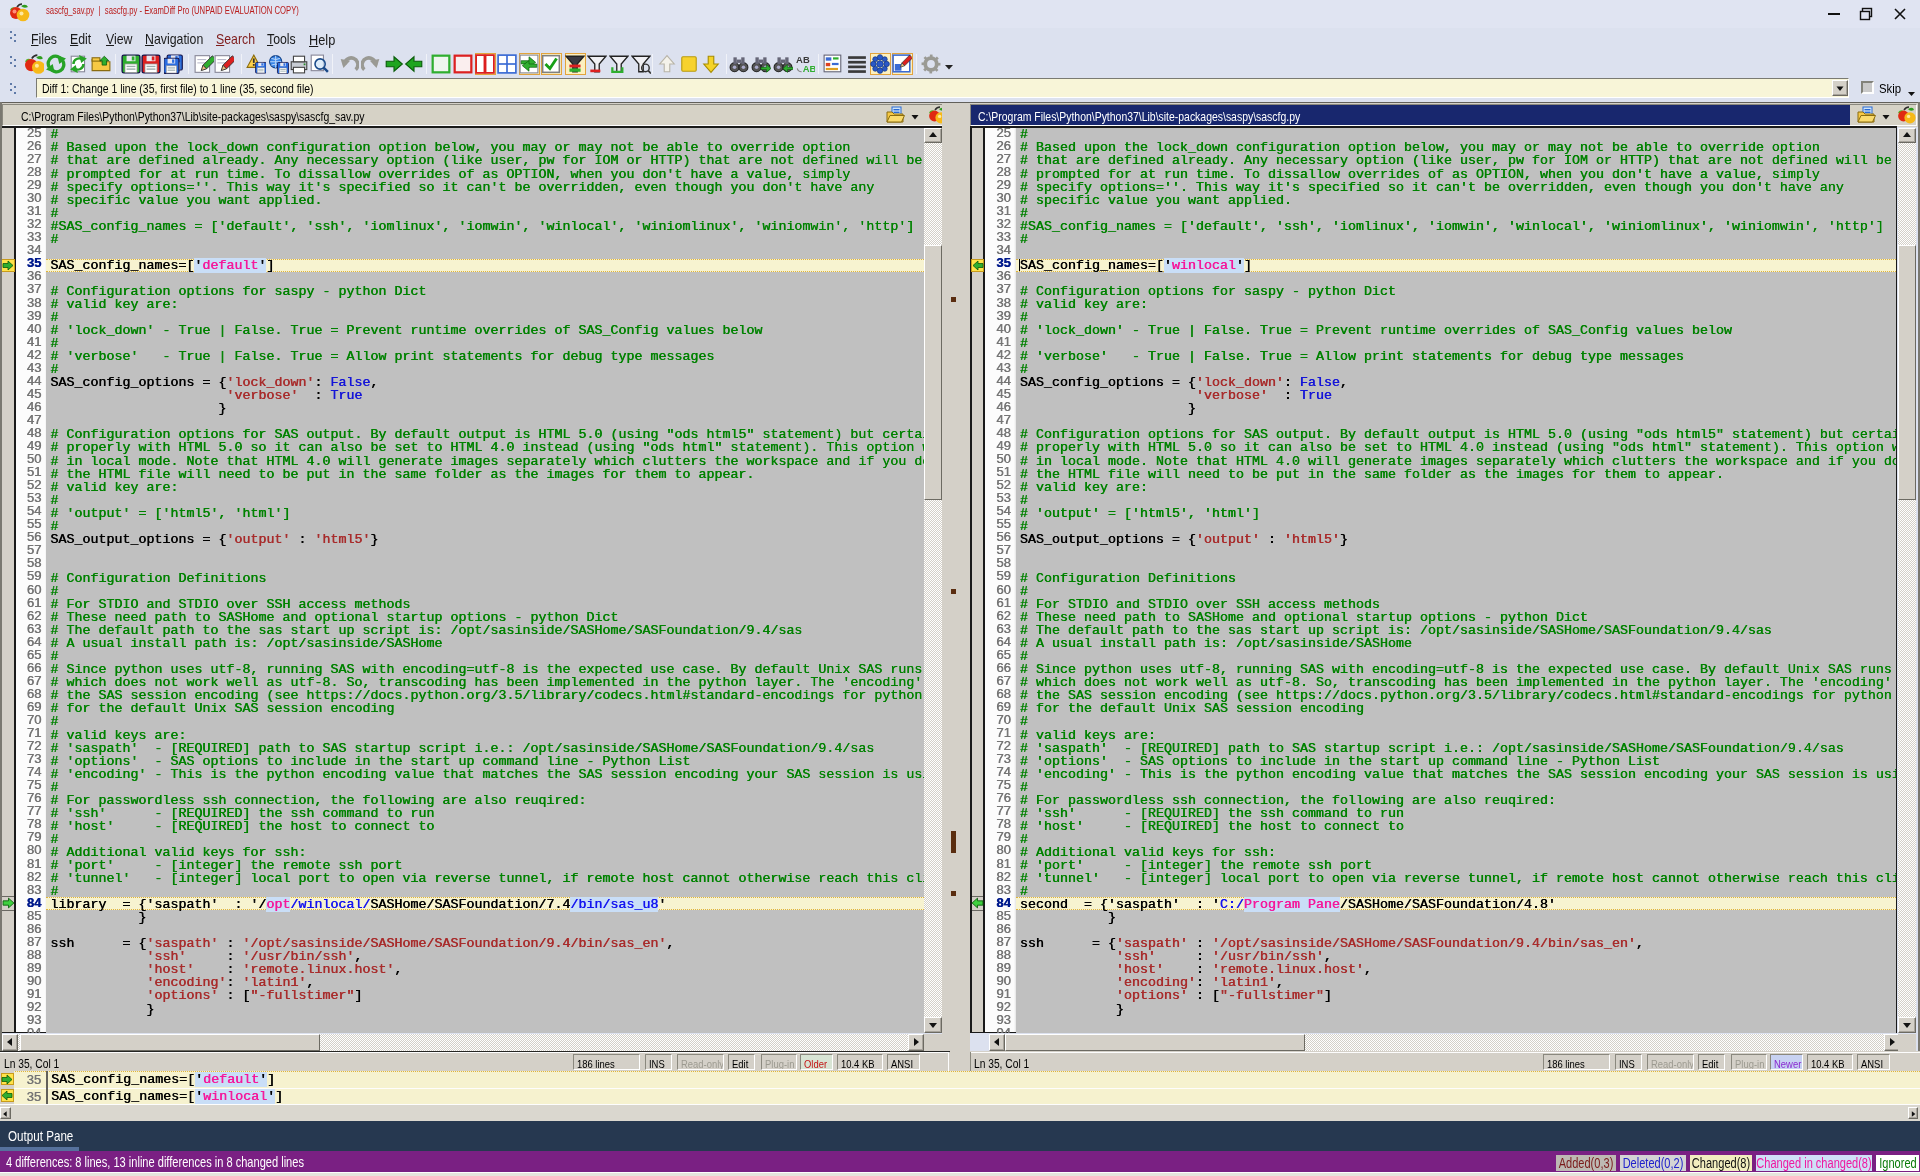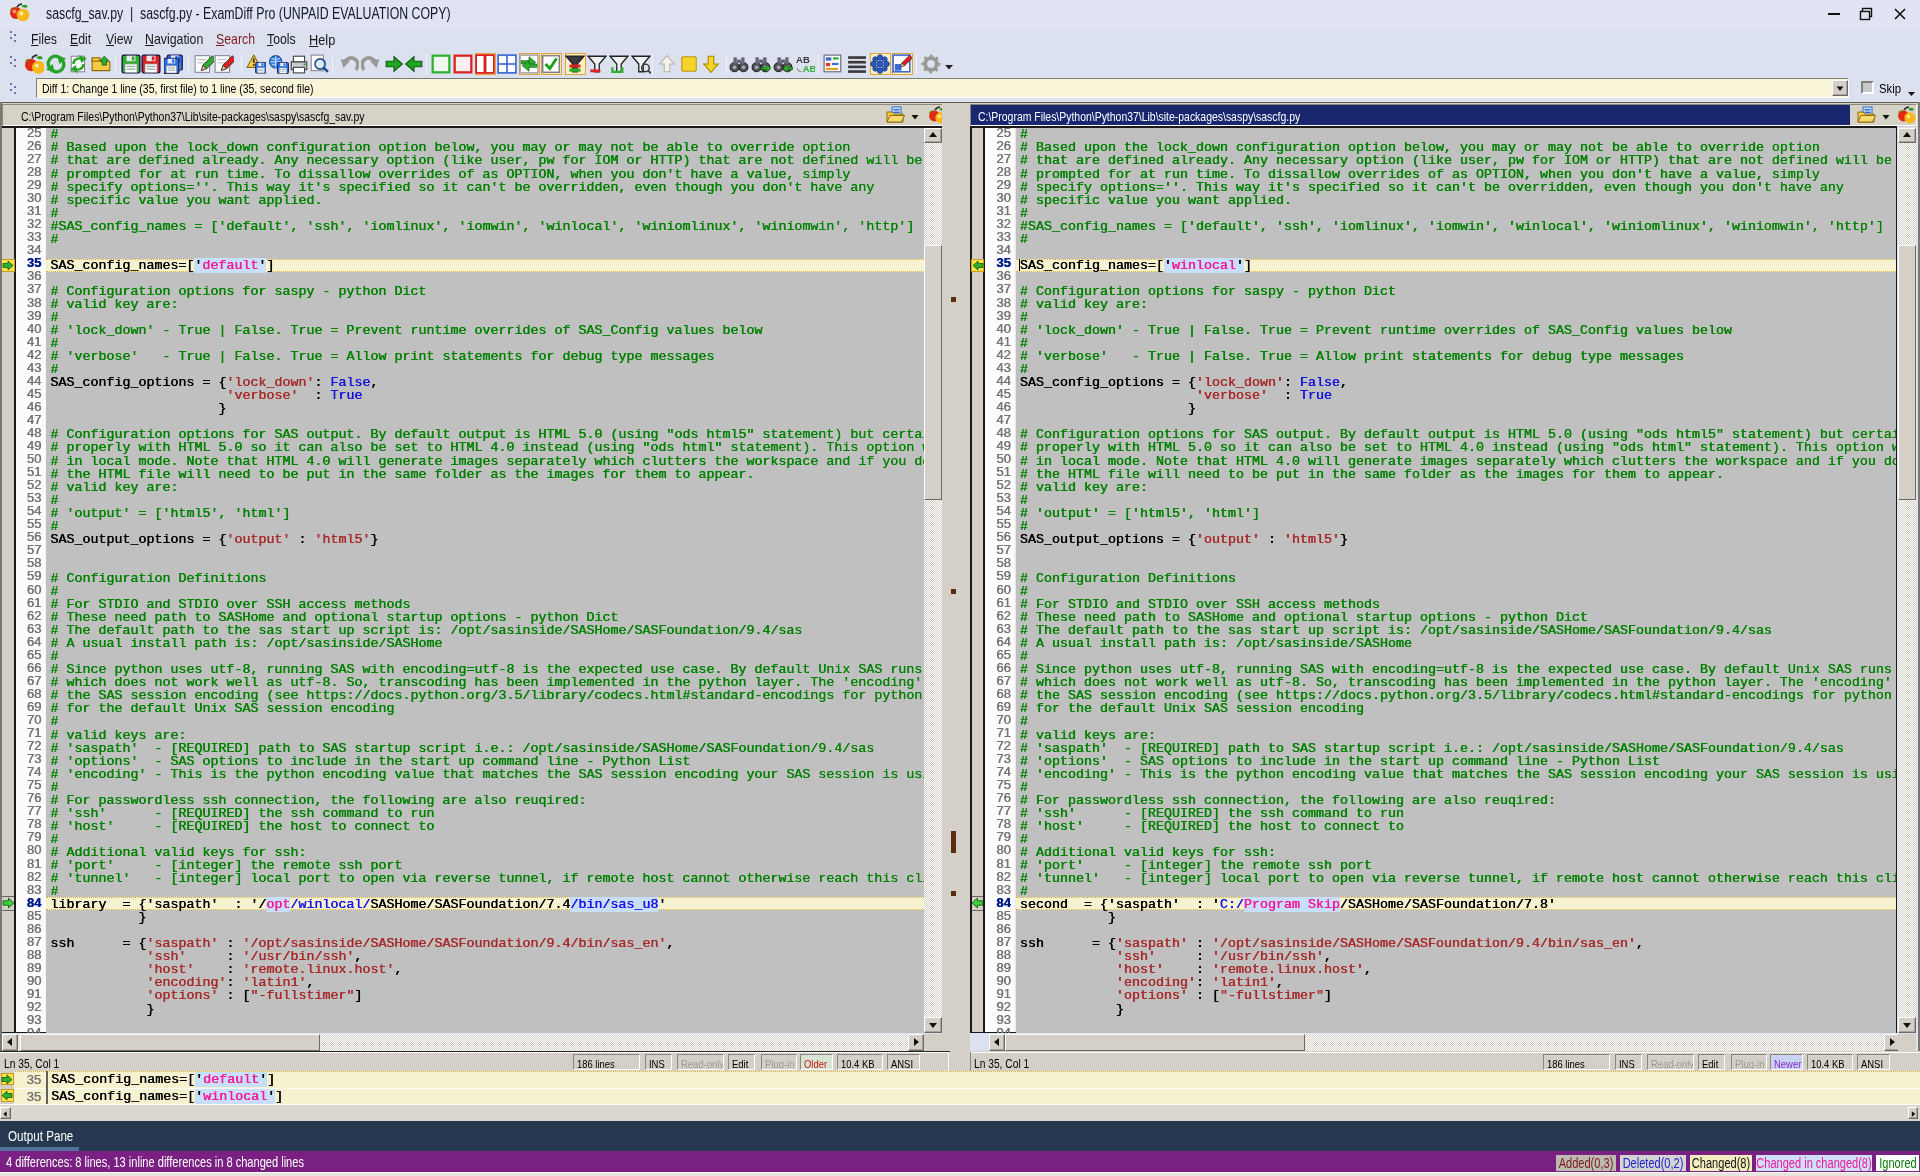--- a/index.html
+++ b/index.html
@@ -23,21 +23,21 @@
 <div style="left:0;top:0;width:1920px;height:28px;background:#e0e4f2"></div>
 <svg class="ab" style="left:9px;top:3px" width="22" height="19" viewBox="0 0 22 19">
     <path d="M8 4 Q10 1 13 1" stroke="#2c2c2c" stroke-width="1.6" fill="none"></path>
     <path d="M12 3 q5 -3 7 1 q-4 2 -7 -1" fill="#2f9e1f"></path>
     <path d="M7 5 q-5 -2 -6 2 q4 2 6 -2" fill="#53b829"></path>
     <circle cx="7" cy="10" r="6" fill="#e02a12"></circle>
     <circle cx="5.5" cy="8.5" r="2" fill="#ff8f78"></circle>
     <circle cx="14" cy="12" r="6.3" fill="#f6b919"></circle>
     <circle cx="12.5" cy="10.5" r="2" fill="#ffe9a0"></circle>
   </svg>
-<div class="ab" style="left:46px;top:4.5px;font-size:16px;color:#0f172a"><span class="cond" style="transform:scaleX(0.77)">sascfg_sav.py&nbsp;&nbsp;|&nbsp;&nbsp;sascfg.py - ExamDiff Pro (UNPAID EVALUATION COPY)</span></div>
+<div class="ab" style="left:46px;top:4.5px;font-size:10px;color:#b91c1c"><span class="cond" style="transform:scaleX(0.77)">sascfg_sav.py&nbsp;&nbsp;|&nbsp;&nbsp;sascfg.py - ExamDiff Pro (UNPAID EVALUATION COPY)</span></div>
 <div class="ab" style="left:1828px;top:13px;width:12px;height:2px;background:#111"></div>
 <svg class="ab" style="left:1859px;top:7px" width="14" height="14" viewBox="0 0 14 14">
     <rect x="3.5" y="1.5" width="9" height="8" fill="none" stroke="#111" stroke-width="1.4"></rect>
     <rect x="1.5" y="4.5" width="9" height="8" fill="#e0e4f2" stroke="#111" stroke-width="1.4"></rect>
   </svg>
 <svg class="ab" style="left:1893px;top:7px" width="14" height="14" viewBox="0 0 14 14">
     <path d="M2 2 L12 12 M12 2 L2 12" stroke="#111" stroke-width="1.6"></path>
   </svg>
 <div style="left:0;top:28px;width:1920px;height:22px;background:#dce1ef"></div>
 <div class="ab" style="left:10px;top:31px;width:7px;height:16px">
@@ -643,21 +643,21 @@
 <span class="c"># 'encoding' - This is the python encoding value that matches the SAS session encoding your SAS session is usi</span>
 <span class="c">#</span>
 <span class="c"># For passwordless ssh connection, the following are also reuqired:</span>
 <span class="c"># 'ssh'      - [REQUIRED] the ssh command to run</span>
 <span class="c"># 'host'     - [REQUIRED] the host to connect to</span>
 <span class="c">#</span>
 <span class="c"># Additional valid keys for ssh:</span>
 <span class="c"># 'port'     - [integer] the remote ssh port</span>
 <span class="c"># 'tunnel'   - [integer] local port to open via reverse tunnel, if remote host cannot otherwise reach this clie</span>
 <span class="c">#</span>
-<span class="k">second  = {'saspath'  : '</span><span class="bb">C:/</span><span class="p">Program Skip</span><span class="k">/SASHome/SASFoundation/7.8'</span>
+<span class="k">second  = {'saspath'  : '</span><span class="bb">C:/</span><span class="p">Program Pane</span><span class="k">/SASHome/SASFoundation/4.8'</span>
 <span class="k">           }</span>
 
 <span class="k">ssh      = {</span><span class="s">'saspath'</span><span class="k"> : </span><span class="s">'/opt/sasinside/SASHome/SASFoundation/9.4/bin/sas_en'</span><span class="k">,</span>
 <span class="k">            </span><span class="s">'ssh'</span><span class="k">     : </span><span class="s">'/usr/bin/ssh'</span><span class="k">,</span>
 <span class="k">            </span><span class="s">'host'</span><span class="k">    : </span><span class="s">'remote.linux.host'</span><span class="k">,</span>
 <span class="k">            </span><span class="s">'encoding'</span><span class="k">: </span><span class="s">'latin1'</span><span class="k">,</span>
 <span class="k">            </span><span class="s">'options'</span><span class="k"> : [</span><span class="s">"-fullstimer"</span><span class="k">]</span>
 <span class="k">            }</span>
 
 </pre>

